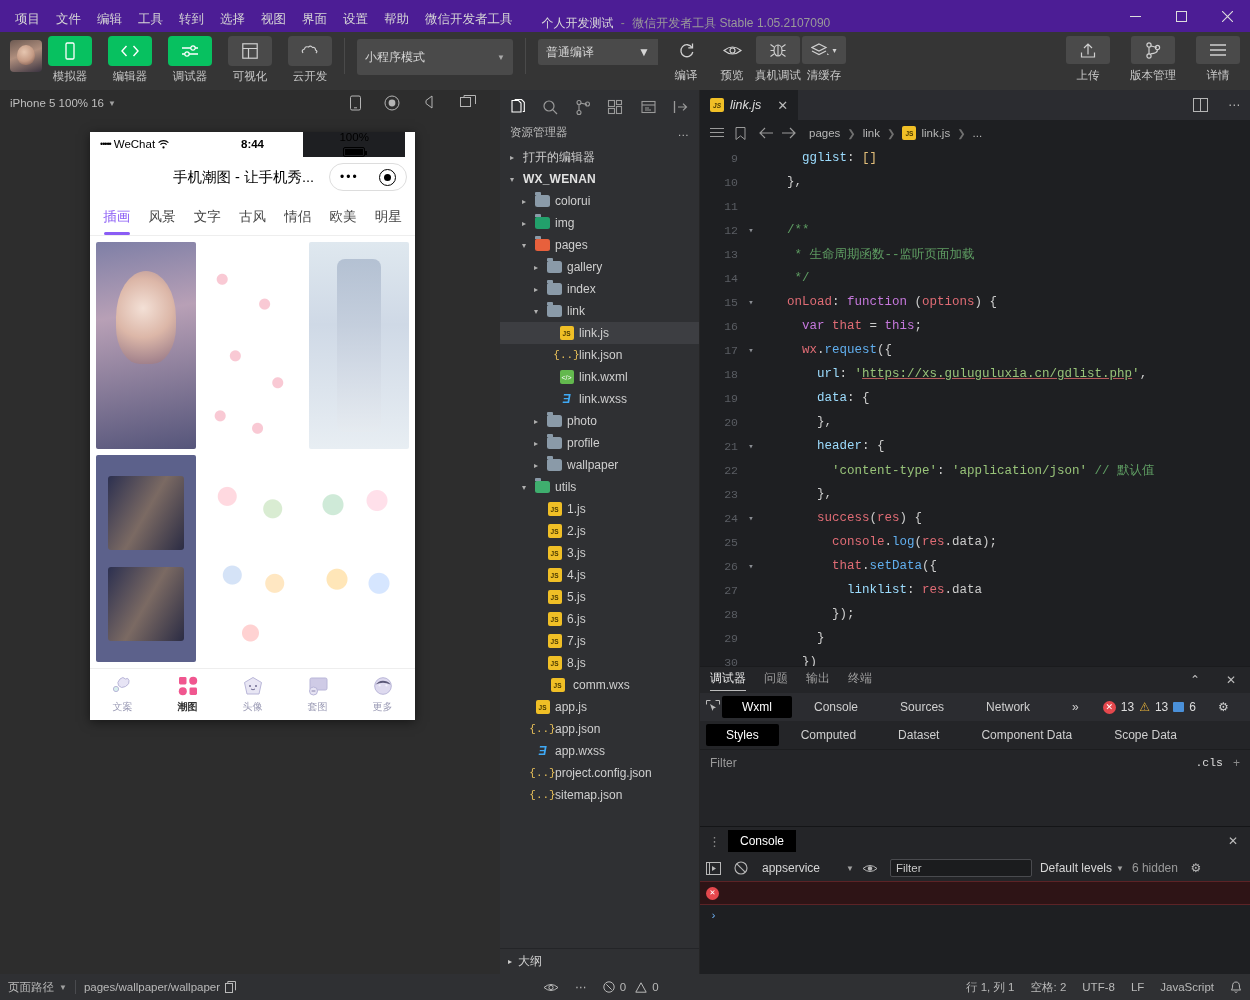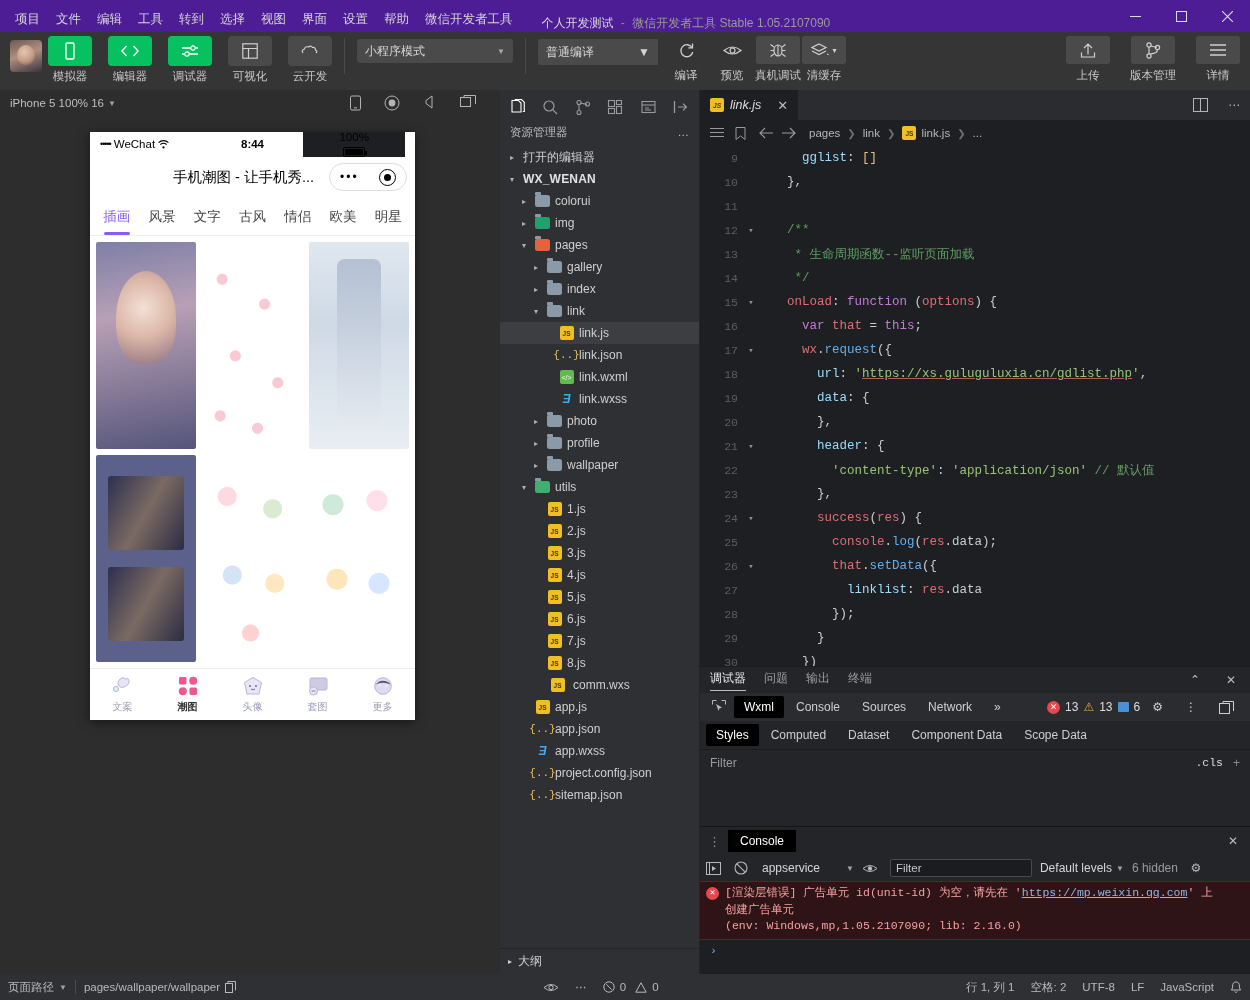--- a/index.html
+++ b/index.html
@@ -28,21 +28,21 @@
             background:linear-gradient(160deg,#6d5a52 0%,#b08f7e 45%,#3a3340 100%); position:relative; }
   .avatar:after{ content:""; position:absolute; left:7px; top:5px; width:18px; height:20px; border-radius:50% 50% 45% 45%;
             background:radial-gradient(circle at 40% 35%, #e6c6b0 0%, #c49a84 55%, #6b4a42 100%); }
   .tgroup { display:flex; gap:16px; }
   .tbtn { width:44px; display:flex; flex-direction:column; align-items:center; cursor:pointer; }
   .tbtn .ico { width:44px; height:30px; border-radius:4px; display:flex; align-items:center; justify-content:center; color:#fff; }
   .tbtn .ico.green { background:#07c160; }
   .tbtn .ico.grey { background:#4a4a4a; }
   .tbtn .lbl { font-size:11.5px; color:#c9c9c9; margin-top:3px; white-space:nowrap; }
   .divider { width:1px; height:36px; background:#4a4a4a; margin:2px 6px 0 6px; }
-  .select { height:24px; margin-top:3px; background:#4a4a4a; border-radius:3px; display:flex; align-items:center;
+  .select { height:36px; margin-top:3px; background:#4a4a4a; border-radius:3px; display:flex; align-items:center;
             padding:0 8px; color:#d5d5d5; font-size:12px; min-width:148px; justify-content:space-between; cursor:pointer; }
   .select .caret { font-size:8px; color:#a9a9a9; }
   .ibtn { width:44px; display:flex; flex-direction:column; align-items:center; cursor:pointer; }
   .ibtn .ico { width:44px; height:28px; display:flex; align-items:center; justify-content:center; color:#d0d0d0; border-radius:3px; }
   .ibtn.boxed .ico { background:#4a4a4a; }
   .ibtn .lbl { font-size:11.5px; color:#c9c9c9; margin-top:4px; white-space:nowrap; }
   .tb-spacer { flex:1; }
   .combo2 { height:26px; margin-top:3px; background:#4a4a4a; border-radius:3px 0 0 3px; display:flex; align-items:center;
             padding:0 8px; color:#d5d5d5; font-size:12px; min-width:120px; justify-content:space-between;}
 
@@ -170,21 +170,21 @@
 
   
   .dbg { height:160px; background:#242528; flex:0 0 160px; display:flex; flex-direction:column; border-top:1px solid #1a1b1d; }
   .dbg-top { height:26px; display:flex; align-items:center; padding:0 10px; gap:18px; font-size:12px; color:#9d9d9d; }
   .dbg-top .t { cursor:pointer; padding-bottom:3px; }
   .dbg-top .t.active { color:#e8e8e8; border-bottom:1.5px solid #bdbdbd; }
   .dbg-top .sp { flex:1; }
   .dbg-top .ic { color:#bdbdbd; cursor:pointer; padding:0 4px; }
   .dt-row { height:28px; background:#2b2c30; display:flex; align-items:center; padding:0 6px; gap:2px; font-size:12px; }
   .dt-row .pick { width:26px; height:20px; display:flex; align-items:center; justify-content:center; color:#b9b9b9; }
-  .dt { padding:4px 10px; color:#cfcfcf; cursor:pointer; border-radius:2px; }
+  .dt { padding:4px 20px; color:#cfcfcf; cursor:pointer; border-radius:2px; }
   .dt.active { background:#000; color:#fff; }
   .dt-row .sp { flex:1; }
   .counts { display:flex; align-items:center; gap:5px; font-size:12px; color:#ddd; }
   .badge-dot { width:13px; height:13px; border-radius:50%; background:#e5484d; color:#fff; font-size:9px;
                display:flex; align-items:center; justify-content:center; }
   .badge-w { color:#e8b339; font-size:12px; }
   .badge-b { width:11px; height:10px; background:#4a90d9; border-radius:1px; }
   .sub-row { height:28px; background:#242528; display:flex; align-items:center; padding:0 6px; gap:2px; font-size:12px; }
   .filter-row { height:26px; display:flex; align-items:center; padding:0 10px; justify-content:space-between;
                 background:#242528; color:#9a9a9a; font-size:12px; border-top:1px solid #1c1d1f; }
@@ -944,25 +944,20 @@
           <span class="csel" style="gap:4px;">
             <span>Default levels</span>
             <span class="caret" style="font-size:8px;color:#a0a0a0;">▼</span>
           </span>
           <span style="color:#9a9a9a;">6 hidden</span>
           <span class="ic">⚙</span>
         </div>
         <div class="con-body">
           <div class="err">
             <span class="ex">✕</span>
-            <div>
-              <div><span>[渲染层错误] 广告单元 id(unit-id) 为空，请先在 '</span><a>https://mp.weixin.qq.com</a><span>' 上</span></div>
-              <div>创建广告单元</div>
-              <div>(env: Windows,mp,1.05.2107090; lib: 2.16.0)</div>
-            </div>
           </div>
           <div class="prompt">›</div>
         </div>
       </div>
     </div>
   </div>
 
   <div class="status">
     <div class="st">
       <span>页面路径</span>

